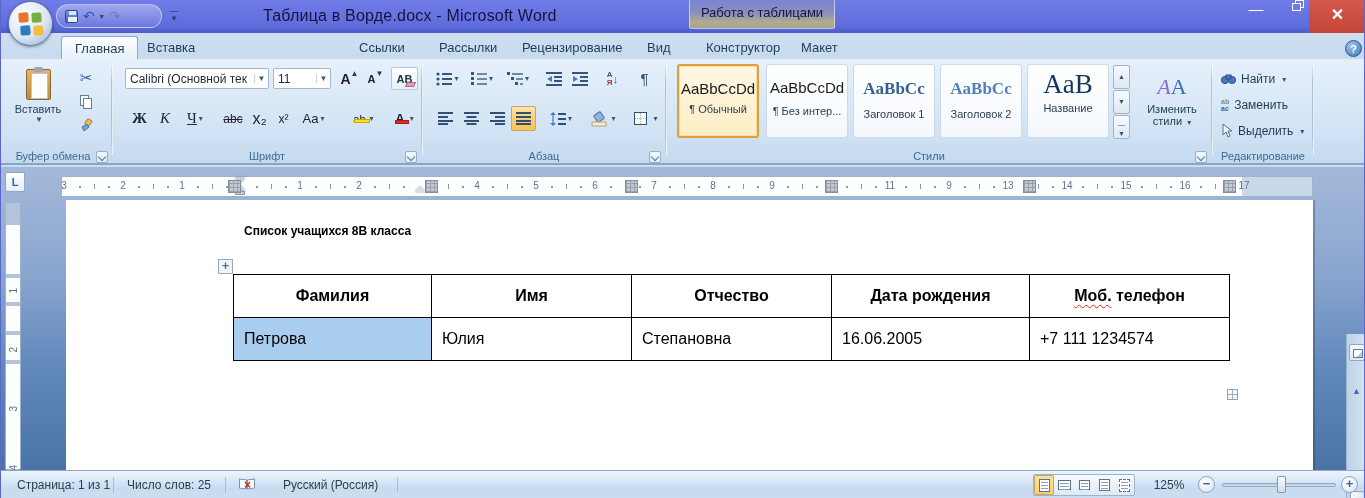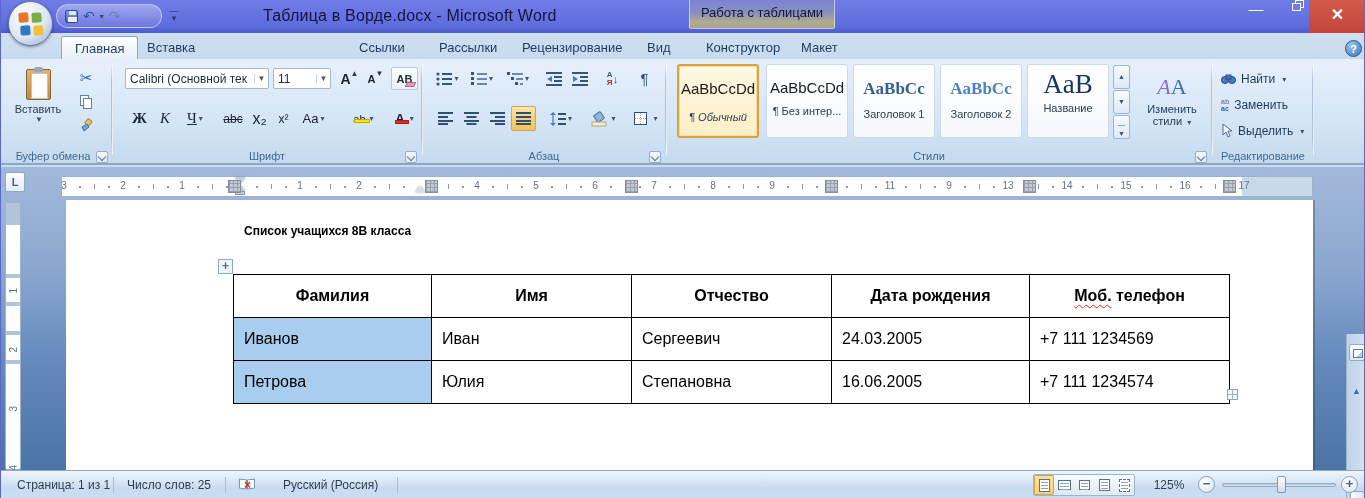--- a/index.html
+++ b/index.html
@@ -79,21 +79,21 @@
   svg.icn { display:block; }
 
   
   .style-item { position:absolute; top:5px; width:82px; height:74px; background:linear-gradient(#ffffff,#f4f8fc);
     border:1px solid #cdd9e6; border-radius:3px; text-align:center; }
   .style-item.selected { border:2px solid #dfa136; background:linear-gradient(#fff7e3,#fdeec6); box-shadow:0 0 0 1px #f3dfae inset; }
   .sprev { display:block; margin-top:14px; font-size:15px; color:#1a1a1a; white-space:nowrap; overflow:hidden; }
   .sprev.head { font-family:"Liberation Serif", serif; font-weight:bold; color:#365f91; font-size:17px; }
   .sprev.title { font-family:"Liberation Serif", serif; color:#17365d; font-size:27px; margin-top:4px; }
   .sname { display:block; margin-top:9px; font-size:11px; color:#2c3e52; white-space:nowrap; overflow:hidden; }
-  .style-item.selected .sname { margin-top:14px;font-style:italic; }
+  .style-item.selected .sname { margin-top:6px; }
   .gal-scroll { position:absolute; width:17px; height:24px; border:1px solid #9fb6cd; background:linear-gradient(#f6fafd,#dcE9f5); text-align:center; font-size:7px; color:#3d5470; line-height:22px; border-radius:2px; }
 
   .edit-row { position:absolute; left:1220px; height:20px; display:flex; align-items:center; gap:5px; font-size:12px; color:#1e3a55; }
 
   
   .docarea { position:absolute; left:0; top:167px; width:1365px; height:303px;
     background:linear-gradient(180deg,#a3b9da 0%,#8aa6cf 35%,#6289bc 65%,#4a73a6 100%); }
   .tabsel { position:absolute; left:4px; top:5px; width:20px; height:20px; background:linear-gradient(#fdfeff,#e4edf6); border:1px solid #8fa9c4; border-radius:2px; font-size:11px; font-weight:bold; color:#44618a; text-align:center; line-height:18px; }
   .hruler { position:absolute; left:60px; top:9px; width:1252px; height:21px; background:#c9d9ea; border:1px solid #9db3ca; border-radius:2px; }
   .hruler .white { position:absolute; left:0; top:0; width:1180px; height:19px; background:#fdfefe; }
@@ -587,27 +587,20 @@
           </colgroup>
         <tbody>
             <tr class="hdr">
           <td>Фамилия</td>
           <td>Имя</td>
           <td>Отчество</td>
           <td>Дата рождения</td>
           <td><span class="sp-wavy">Моб.</span><span> телефон</span></td>
         </tr>
         <tr>
-          <td class="sel">Иванов</td>
-          <td>Иван</td>
-          <td>Сергеевич</td>
-          <td>24.03.2005</td>
-          <td>+7 111 1234569</td>
-        </tr>
-        <tr>
           <td class="sel">Петрова</td>
           <td>Юлия</td>
           <td>Степановна</td>
           <td>16.06.2005</td>
           <td>+7 111 1234574</td>
         </tr>
       </tbody>
         </table>
       <div class="tbl-resize"></div>
     </div>

